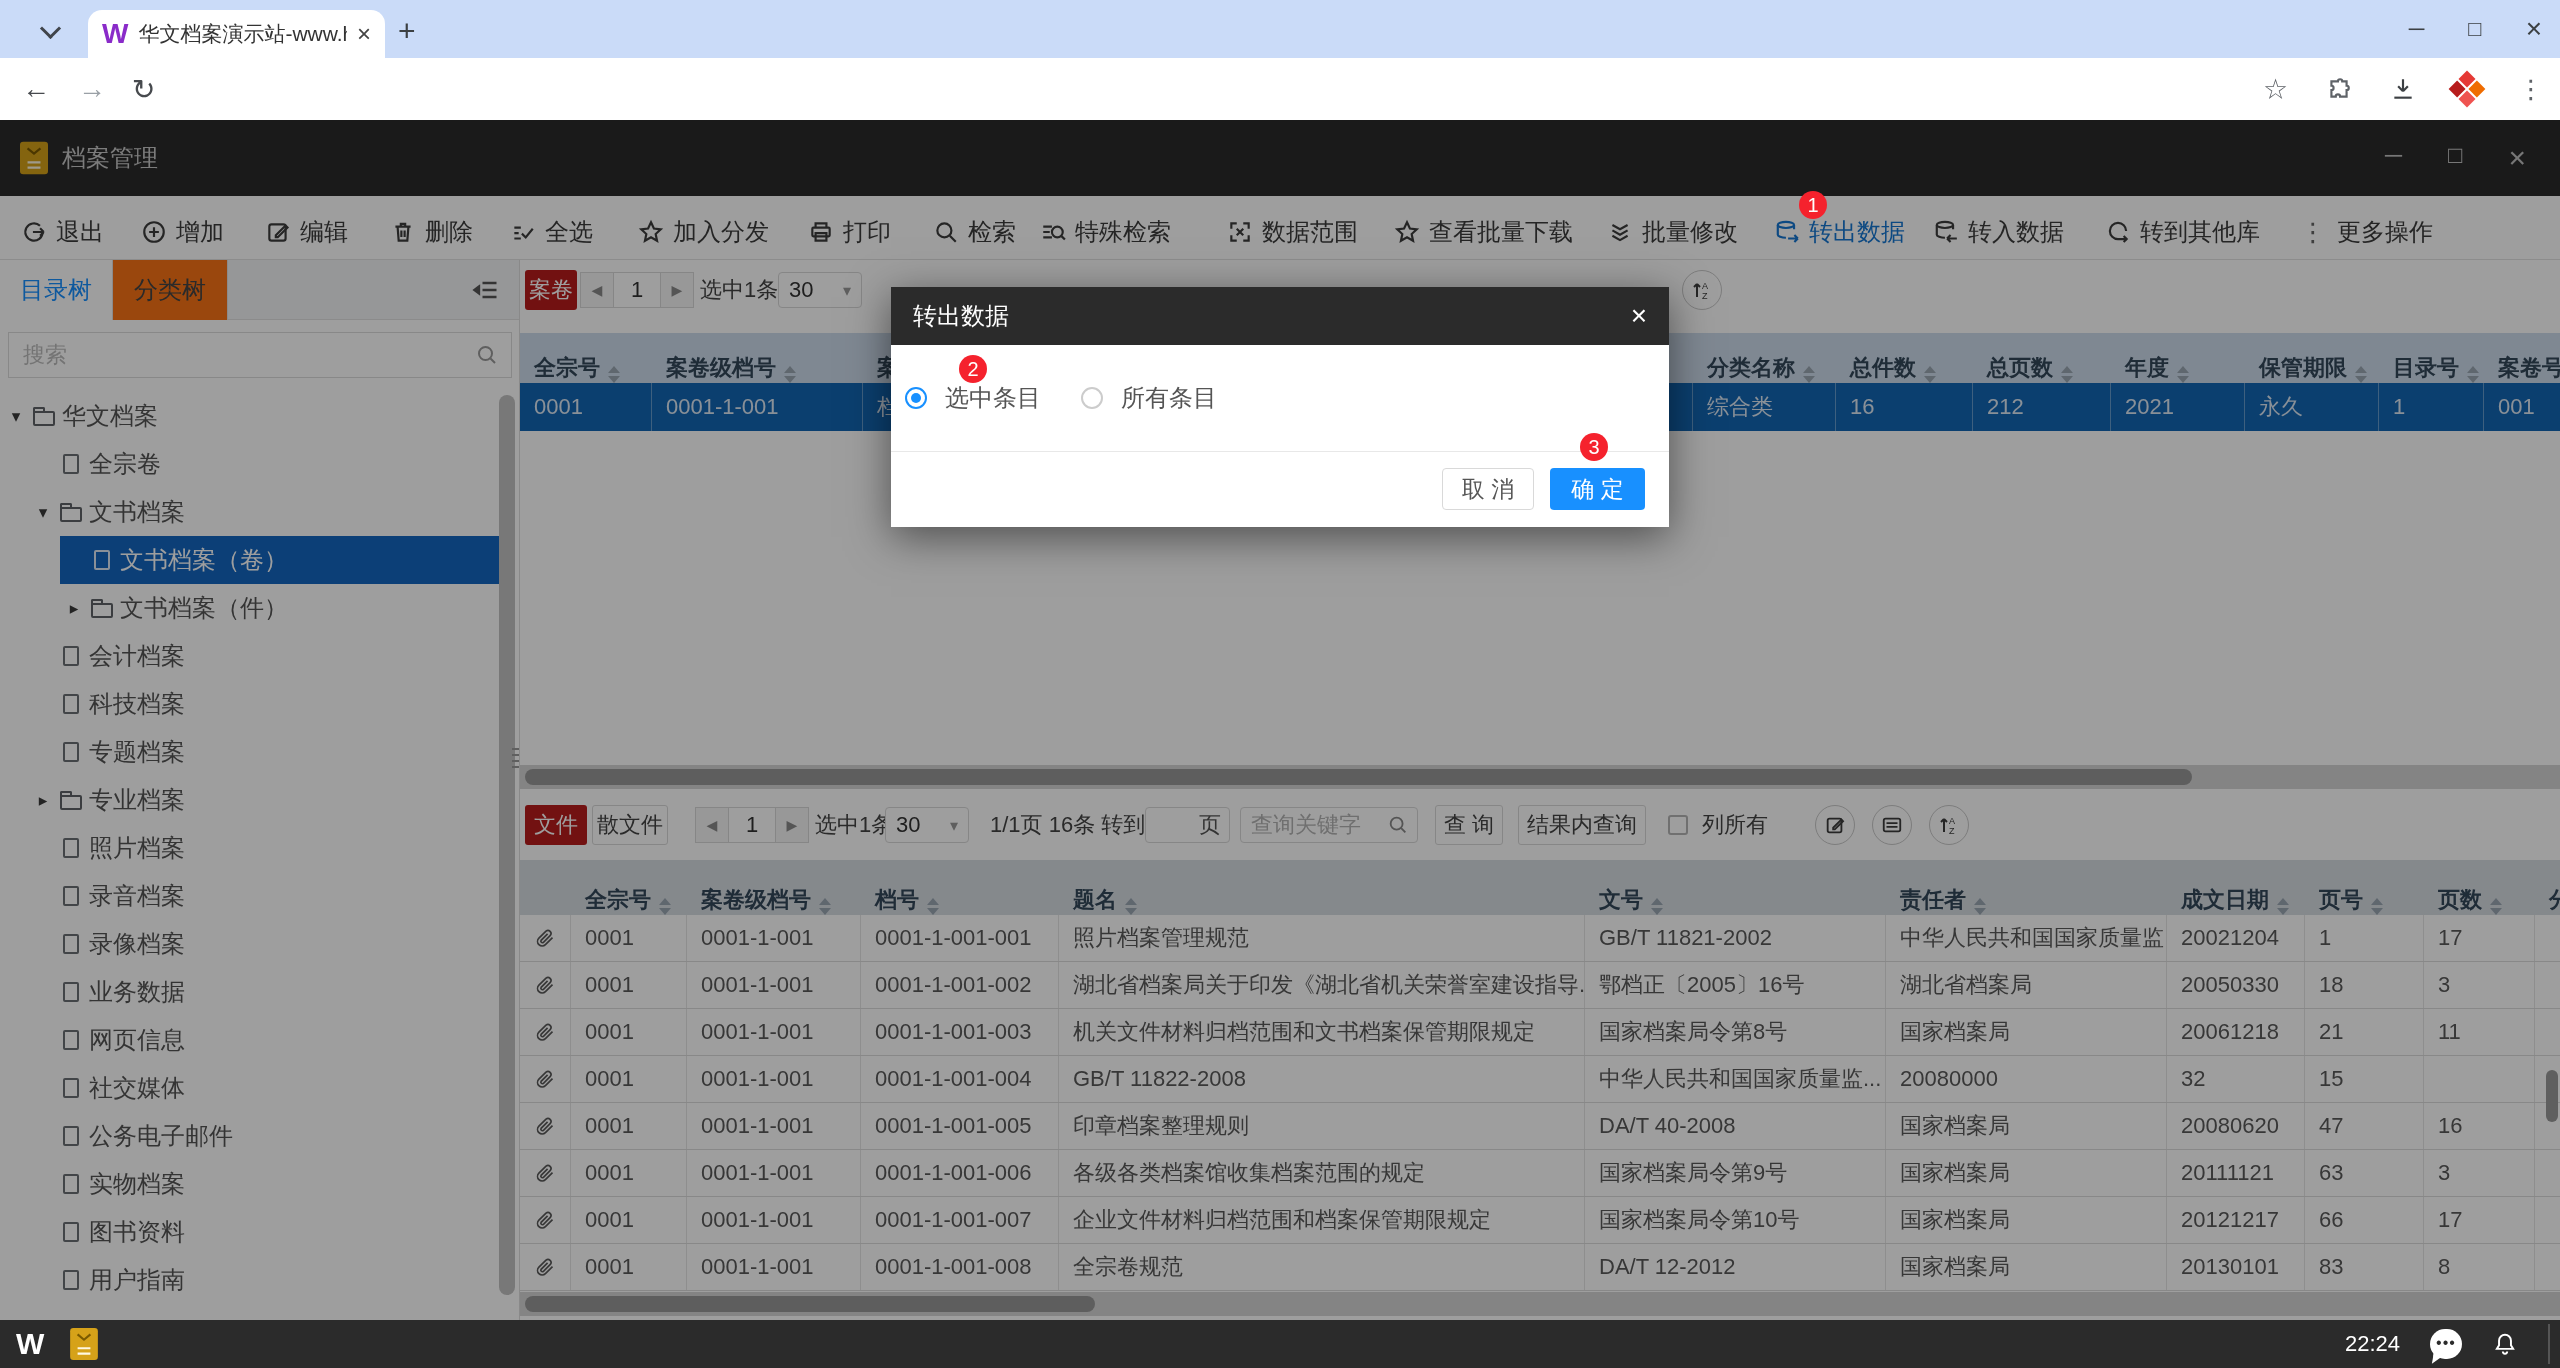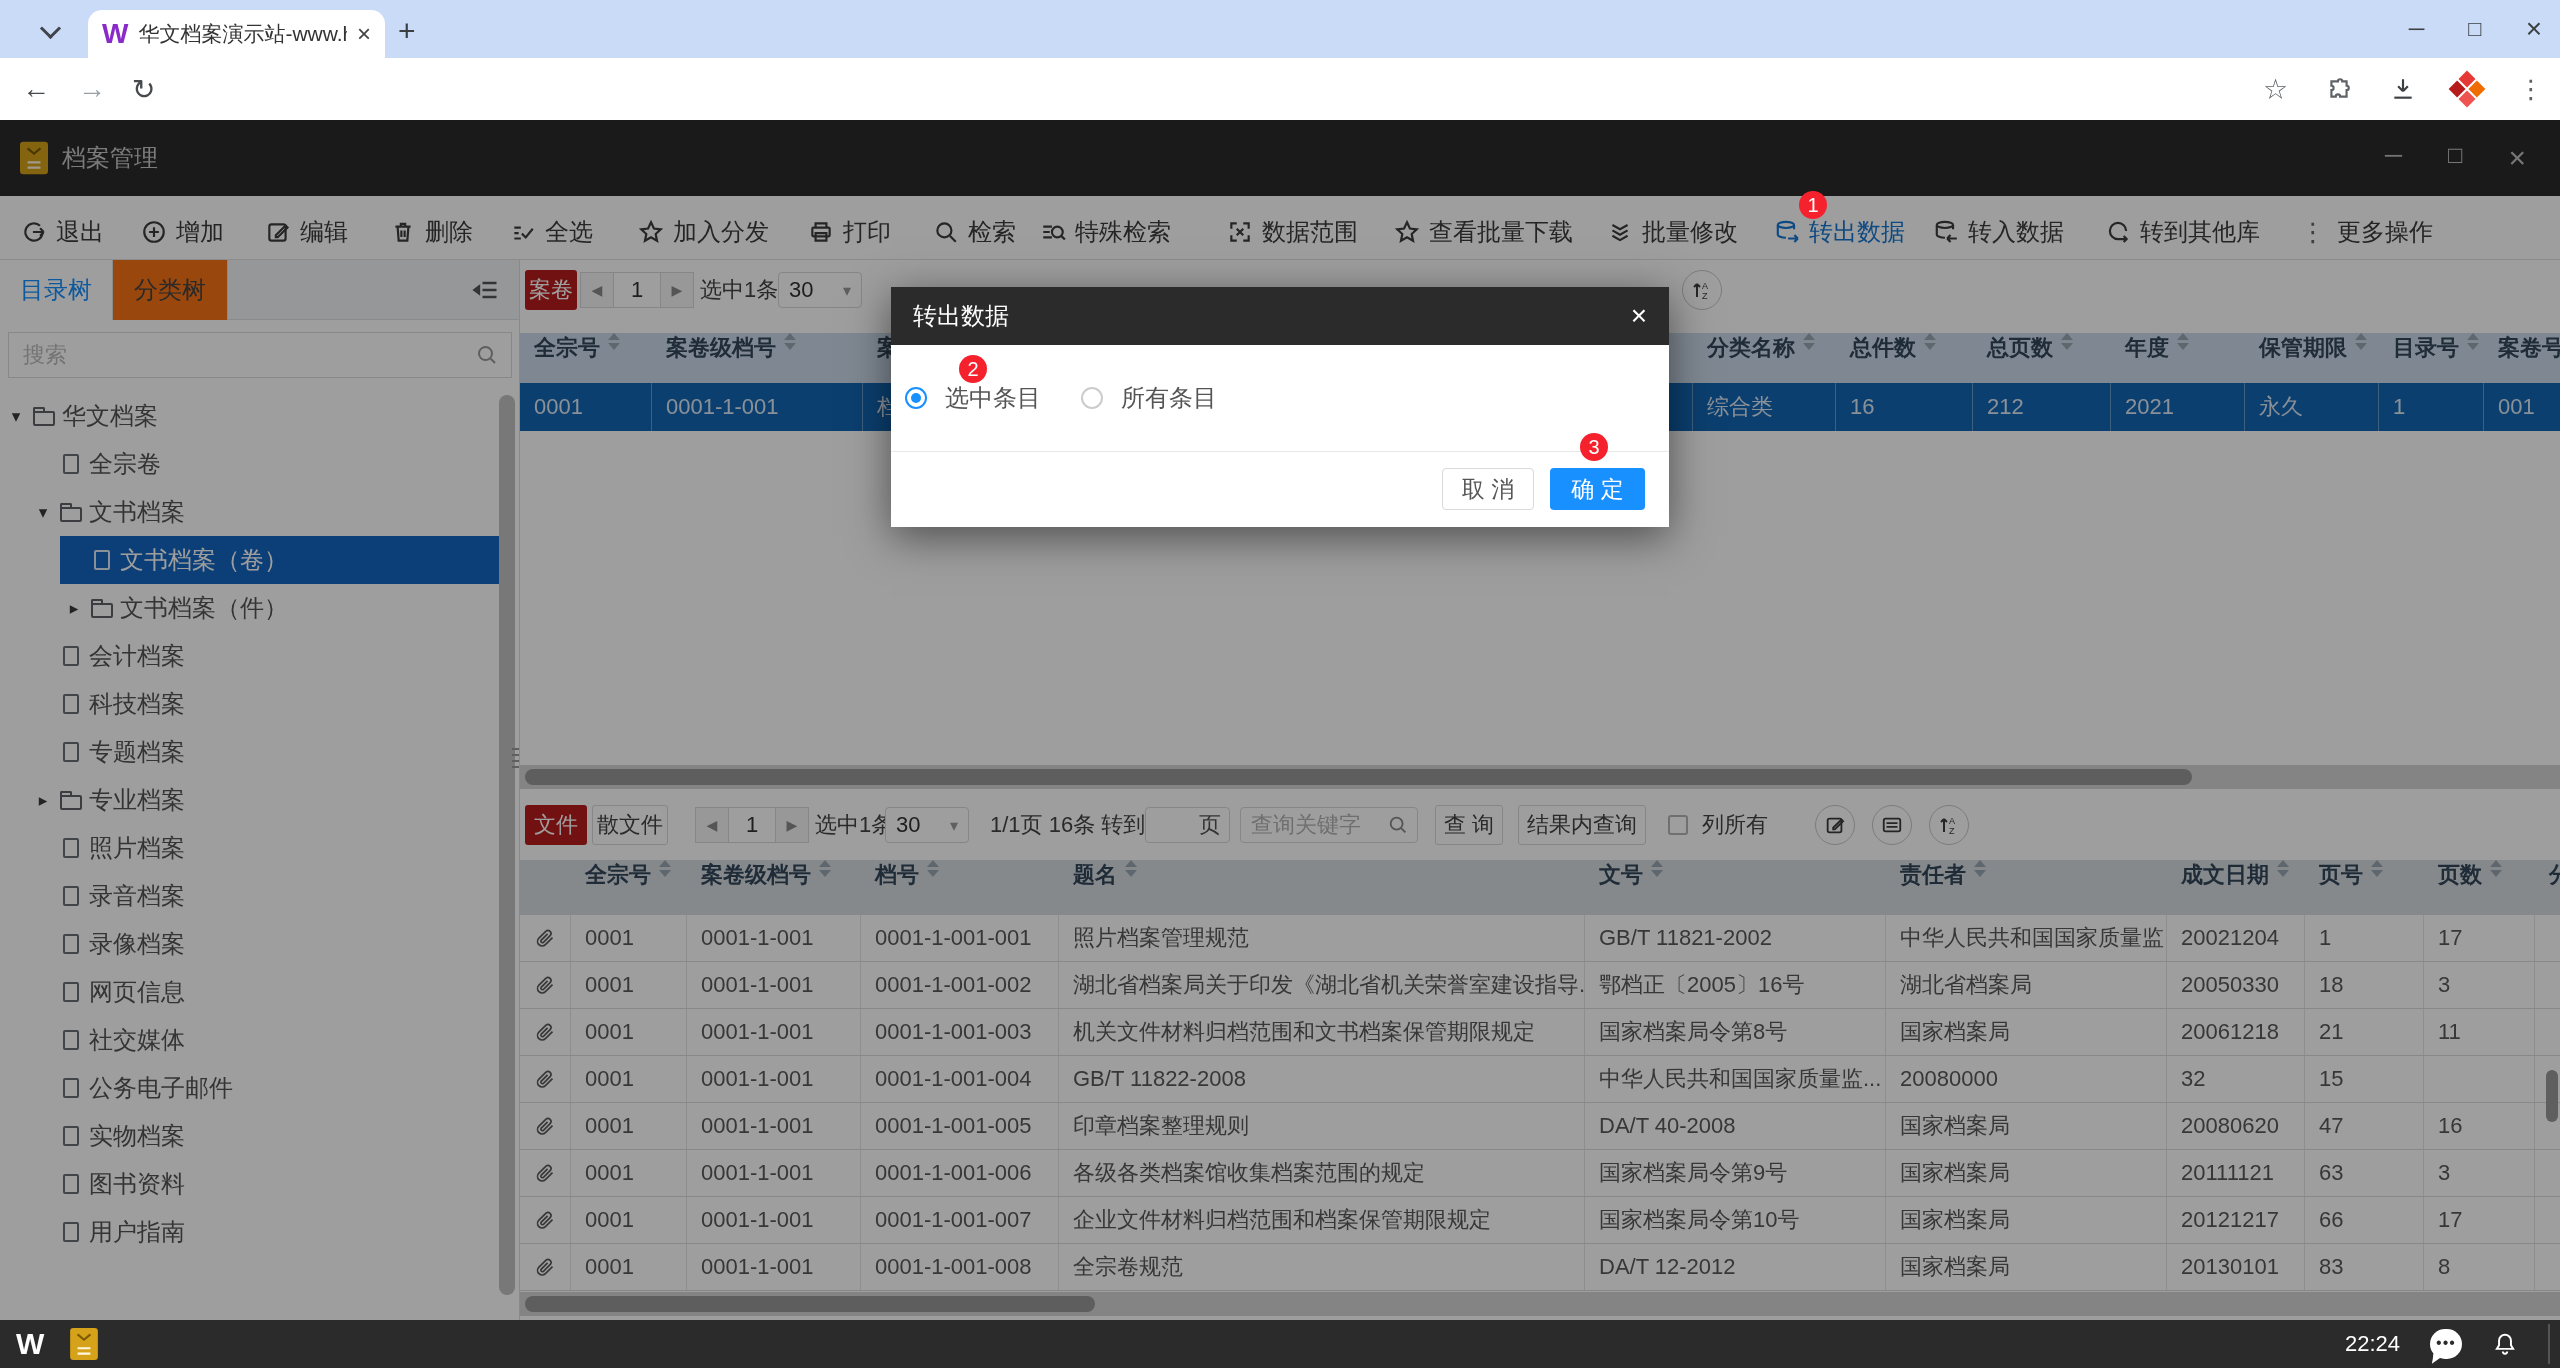--- a/index.html
+++ b/index.html
@@ -99,21 +99,21 @@
     display:flex;align-items:center;padding:0 8px;box-sizing:border-box;}
   .inputbox input{border:none;outline:none;font-size:22px;flex:1;width:40px;background:transparent;color:#333;font-family:inherit;}
   .inputbox input::placeholder{color:#b3b3b3;}
   .suffix{font-size:22px;color:#555;}
   
   .cols-top{display:grid;grid-template-columns:132px 211px 830px 143px 137px 138px 134px 134px 105px 150px;}
   .cols-bot{display:grid;grid-template-columns:51px 116px 174px 198px 526px 301px 281px 138px 119px 111px 200px;}
   .thead{position:absolute;left:0;right:0;overflow:hidden;}
   .tp-head{top:73px;height:50px;background:#cddcec;}
   .bp-head{top:600px;height:55px;background:#d7dde3;}
-  .th{display:flex;align-items:flex-start;padding-left:14px;gap:8px;font-size:22px;font-weight:bold;color:#33475a;overflow:hidden;white-space:nowrap;}
+  .th{display:flex;align-items:flex-end;padding-left:14px;gap:8px;font-size:22px;font-weight:bold;color:#33475a;overflow:hidden;white-space:nowrap;}
   .arrows{display:flex;flex-direction:column;gap:3px;}
   .arrows i{display:block;width:0;height:0;border-left:6px solid transparent;border-right:6px solid transparent;}
   .arrows .up{border-bottom:7px solid #9aa6b2;}
   .arrows .dn{border-top:7px solid #9aa6b2;}
   .trow{position:absolute;left:0;right:0;overflow:hidden;}
   .td{display:flex;align-items:center;padding-left:14px;font-size:22px;color:#5a5a5a;overflow:hidden;white-space:nowrap;
     border-right:1px solid #e6e6e6;box-sizing:border-box;}
   .td.center{justify-content:center;padding-left:0;}
   .row-sel{background:#1366b4;}
   .row-sel .td{color:#dde8f4;border-right:1px solid rgba(255,255,255,.35);}
@@ -425,20 +425,25 @@
             <span class="node-icon file"></span>
             <span class="tree-label">录音档案</span>
           </li>
 
           <li class="tree-item lvl1">
             <span class="caret"></span>
             <span class="node-icon file"></span>
             <span class="tree-label">录像档案</span>
           </li>
 
+          <li class="tree-item lvl1">
+            <span class="caret"></span>
+            <span class="node-icon file"></span>
+            <span class="tree-label">业务数据</span>
+          </li>
 
           <li class="tree-item lvl1">
             <span class="caret"></span>
             <span class="node-icon file"></span>
             <span class="tree-label">网页信息</span>
           </li>
 
           <li class="tree-item lvl1">
             <span class="caret"></span>
             <span class="node-icon file"></span>

